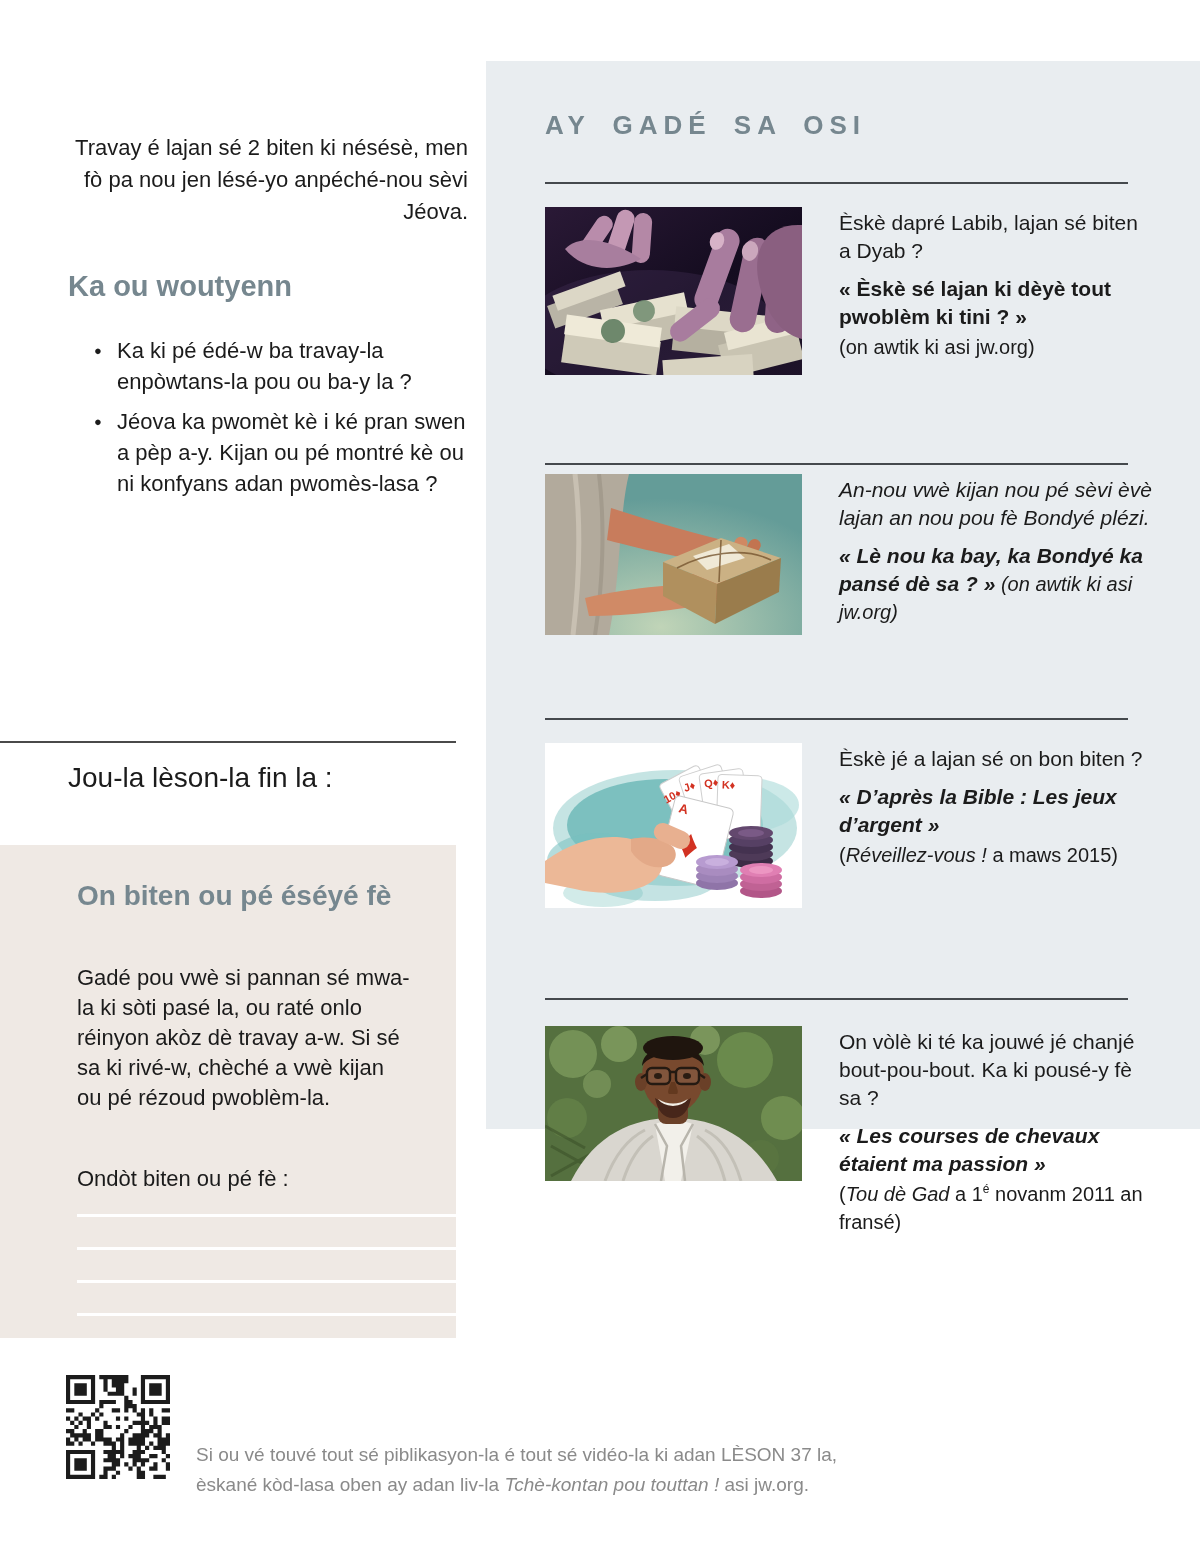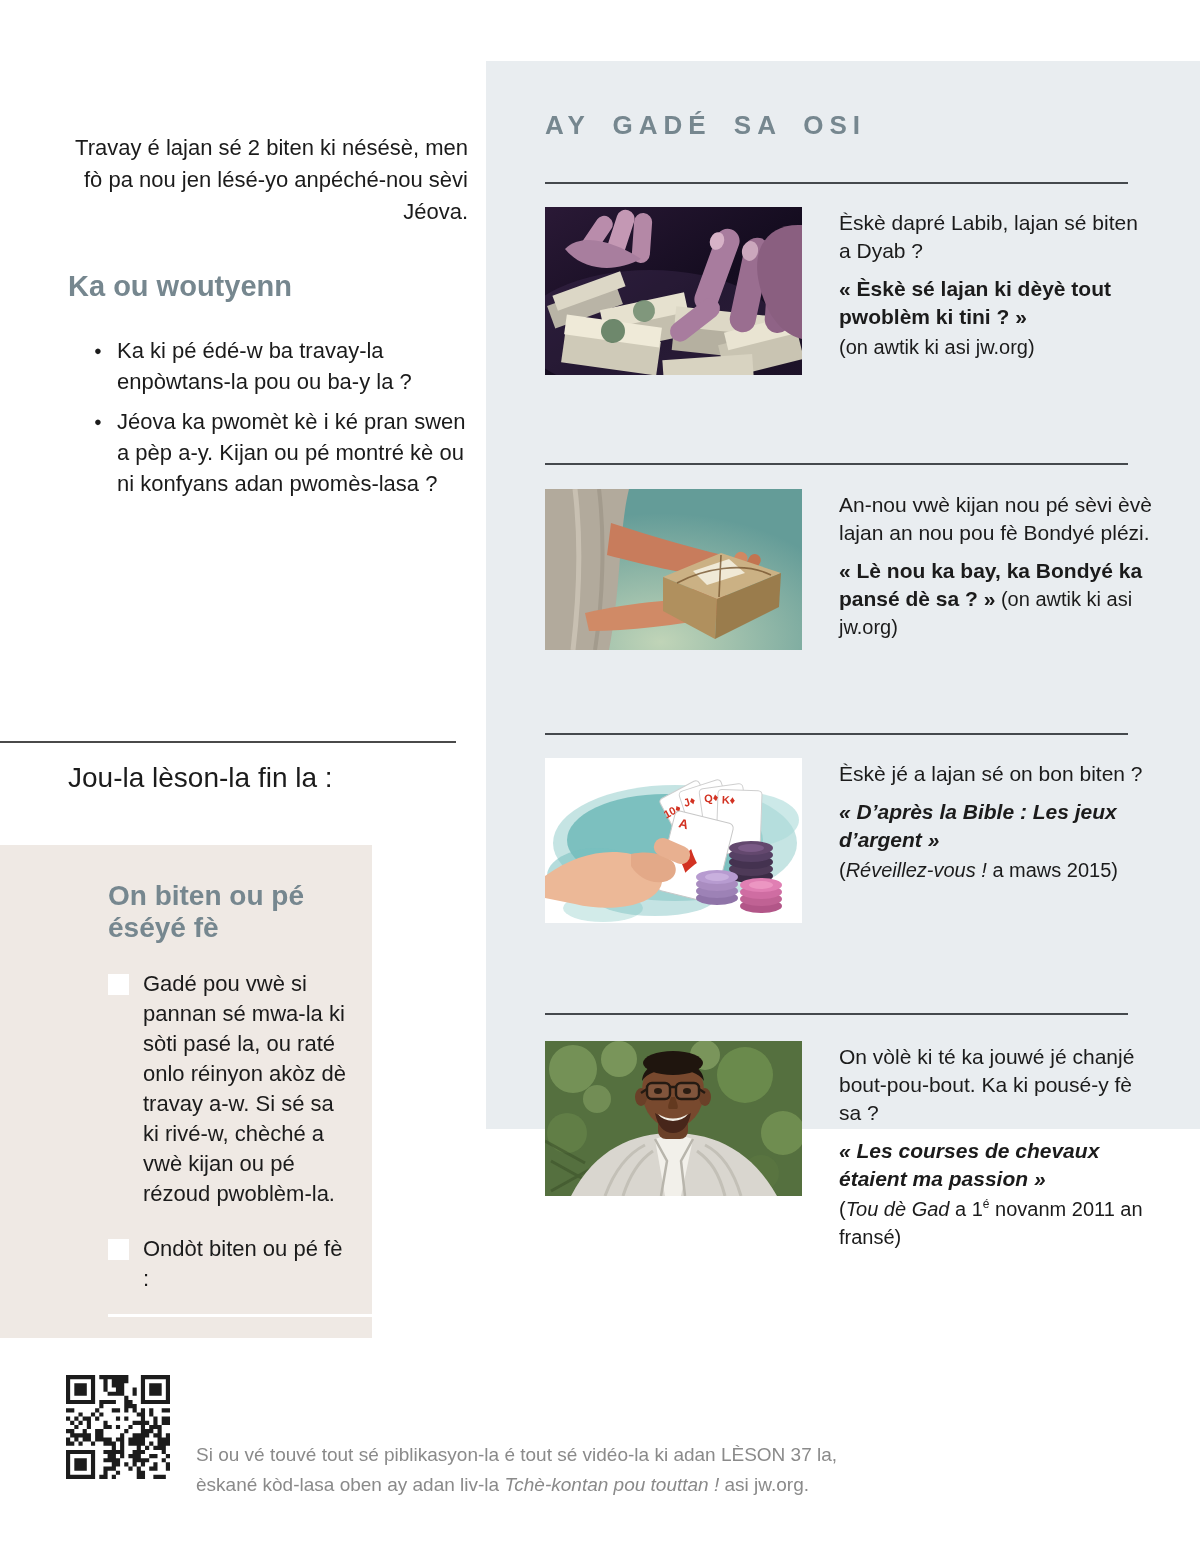--- a/index.html
+++ b/index.html
@@ -11,21 +11,21 @@
         font-family:"Liberation Sans",sans-serif;color:var(--ink);}
 
   
   .right-panel{position:absolute;left:486px;top:61px;width:714px;height:1068px;background:var(--panel);}
   .rp-title{margin:49px 0 0 59px;font-size:26px;line-height:30px;font-weight:bold;
             letter-spacing:6px;word-spacing:9px;color:var(--slate);}
   .rp-rule{height:2px;background:var(--rule);width:583px;margin-left:59px;}
   .rule-head{margin-top:42px;}
   .rule-2{margin-top:88px;} .rule-3{margin-top:83px;} .rule-4{margin-top:90px;}
   .rp-sec{display:flex;margin-left:59px;gap:37px;align-items:flex-start;}
-  .sec-1{margin-top:23px;} .sec-2{margin-top:24px;} .sec-3{margin-top:23px;} .sec-4{margin-top:26px;}
+  .sec-1{margin-top:23px;} .sec-2{margin-top:9px;font-style:italic;} .sec-3{margin-top:23px;} .sec-4{margin-top:26px;}
   .media{flex:0 0 257px;}
   .media svg{display:block;}
   .rp-txt{width:316px;font-size:21px;line-height:28px;}
   .rp-txt .q{margin:2px 0 10px;}
   .rp-txt .t{margin:0;font-weight:bold;}
   .rp-txt .t.it{font-style:italic;}
   .rp-txt .src{margin:2px 0 0;font-size:20px;}
   .rp-txt .src em{font-style:italic;}
   .src-inline{font-weight:normal;font-size:20px;}
   sup{font-size:12px;vertical-align:super;line-height:0;}
@@ -36,24 +36,24 @@
   .sum-text{margin:30px 0 0;font-size:22px;line-height:32px;text-align:right;}
   .rev-title{margin:42px 0 0;font-size:29px;line-height:32px;font-weight:bold;color:var(--slate);}
   .rev-list{margin:33px 0 0;padding:0;list-style:none;}
   .rev-list li{position:relative;padding-left:49px;margin-bottom:9px;font-size:22px;line-height:31px;}
   .rev-list li::before{content:"\25CF";position:absolute;left:26px;top:0;font-size:13px;line-height:31px;color:var(--ink);}
 
   .left-rule{position:absolute;left:0;top:741px;width:456px;height:2px;background:#4a4a4a;}
   .completion{position:absolute;left:68px;top:762px;margin:0;font-size:28px;line-height:32px;}
 
   
-  .goal-box{position:absolute;left:0;top:845px;width:372px;height:493px;background:var(--box);box-sizing:border-box;
-            padding:35px 24px 0 108px;}
+  .goal-box{position:absolute;left:0;top:845px;width:456px;height:493px;background:var(--box);box-sizing:border-box;
+            padding:35px 24px 0 77px;}
   .goal-title{margin:0;font-size:28px;line-height:32px;font-weight:bold;color:var(--slate);}
-  .goal-item{display:flex;align-items:flex-start;font-size:22px;line-height:30px;}
+  .goal-item{display:flex;align-items:flex-start;font-size:22px;line-height:30px;flex-direction:column;}
   .gi-1{margin-top:25px;} .gi-2{margin-top:25px;}
   .goal-check{flex:0 0 21px;height:21px;background:#fff;margin:5px 14px 0 0;}
   .goal-item .gi-text{width:335px;}
   .write-lines{margin:20px -24px 0 0;}
   .write-line{height:3px;background:#fff;margin-bottom:30px;}
 
   
   .qr{position:absolute;left:66px;top:1375px;width:104px;height:104px;}
   .footer-note{position:absolute;left:196px;top:1440px;margin:0;width:680px;
                font-size:19px;line-height:30px;color:var(--footer);}

